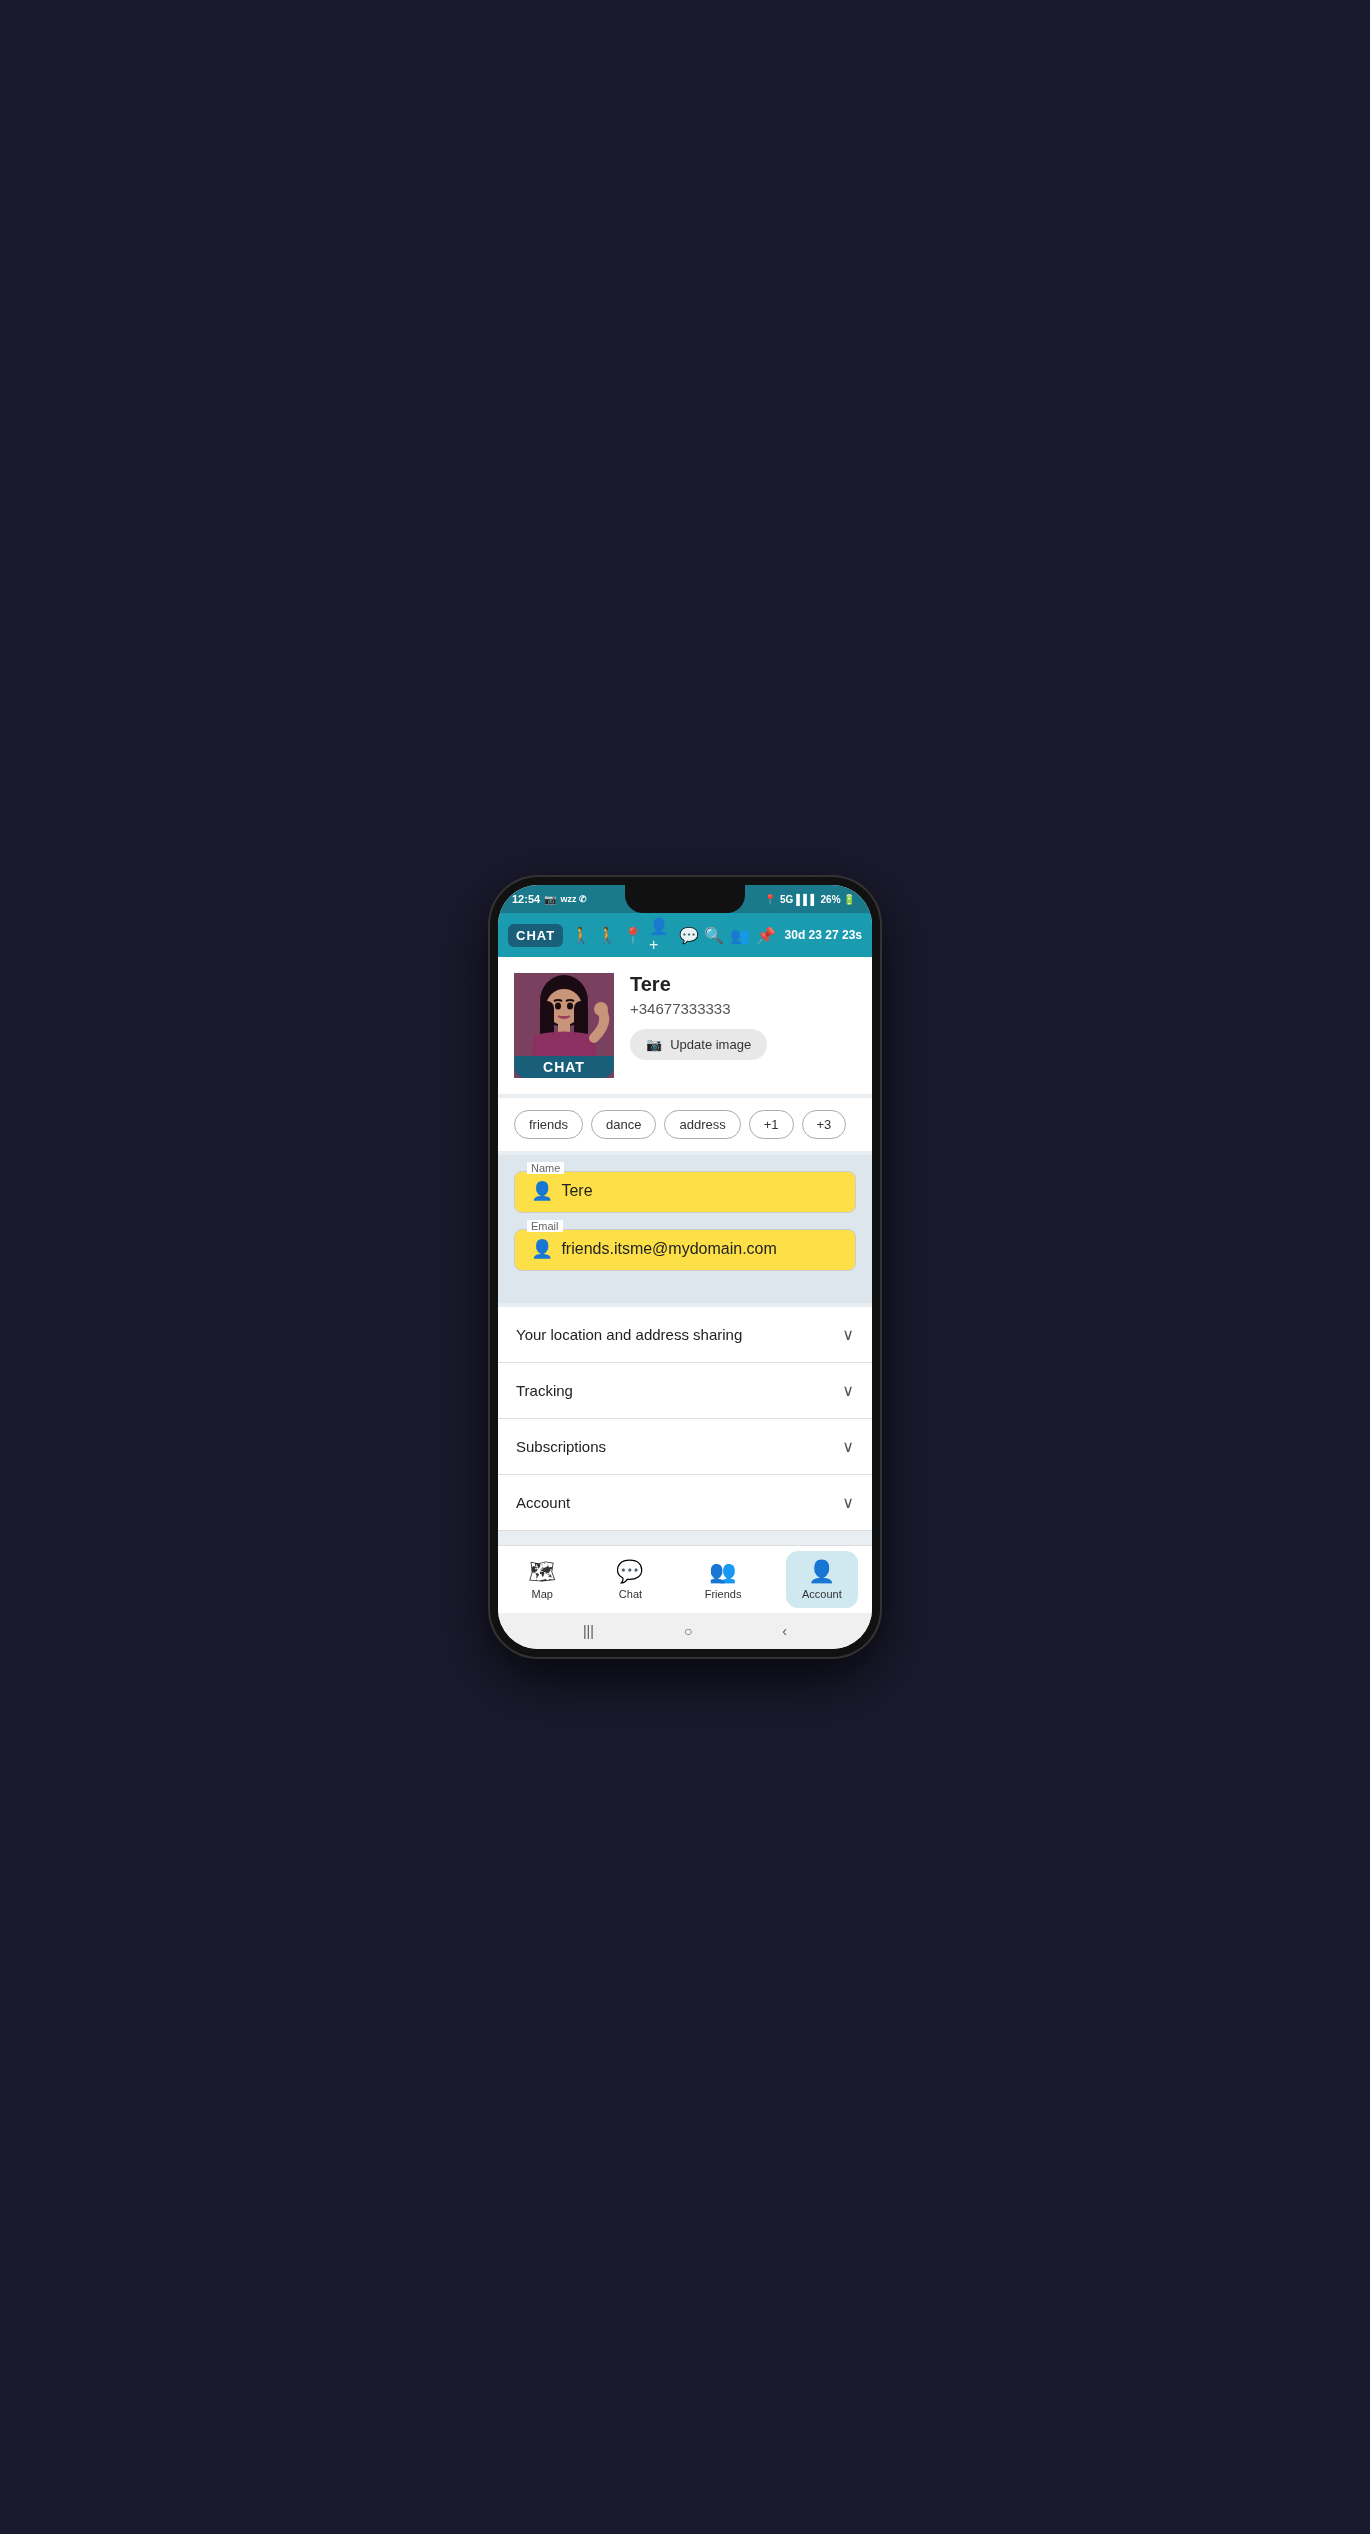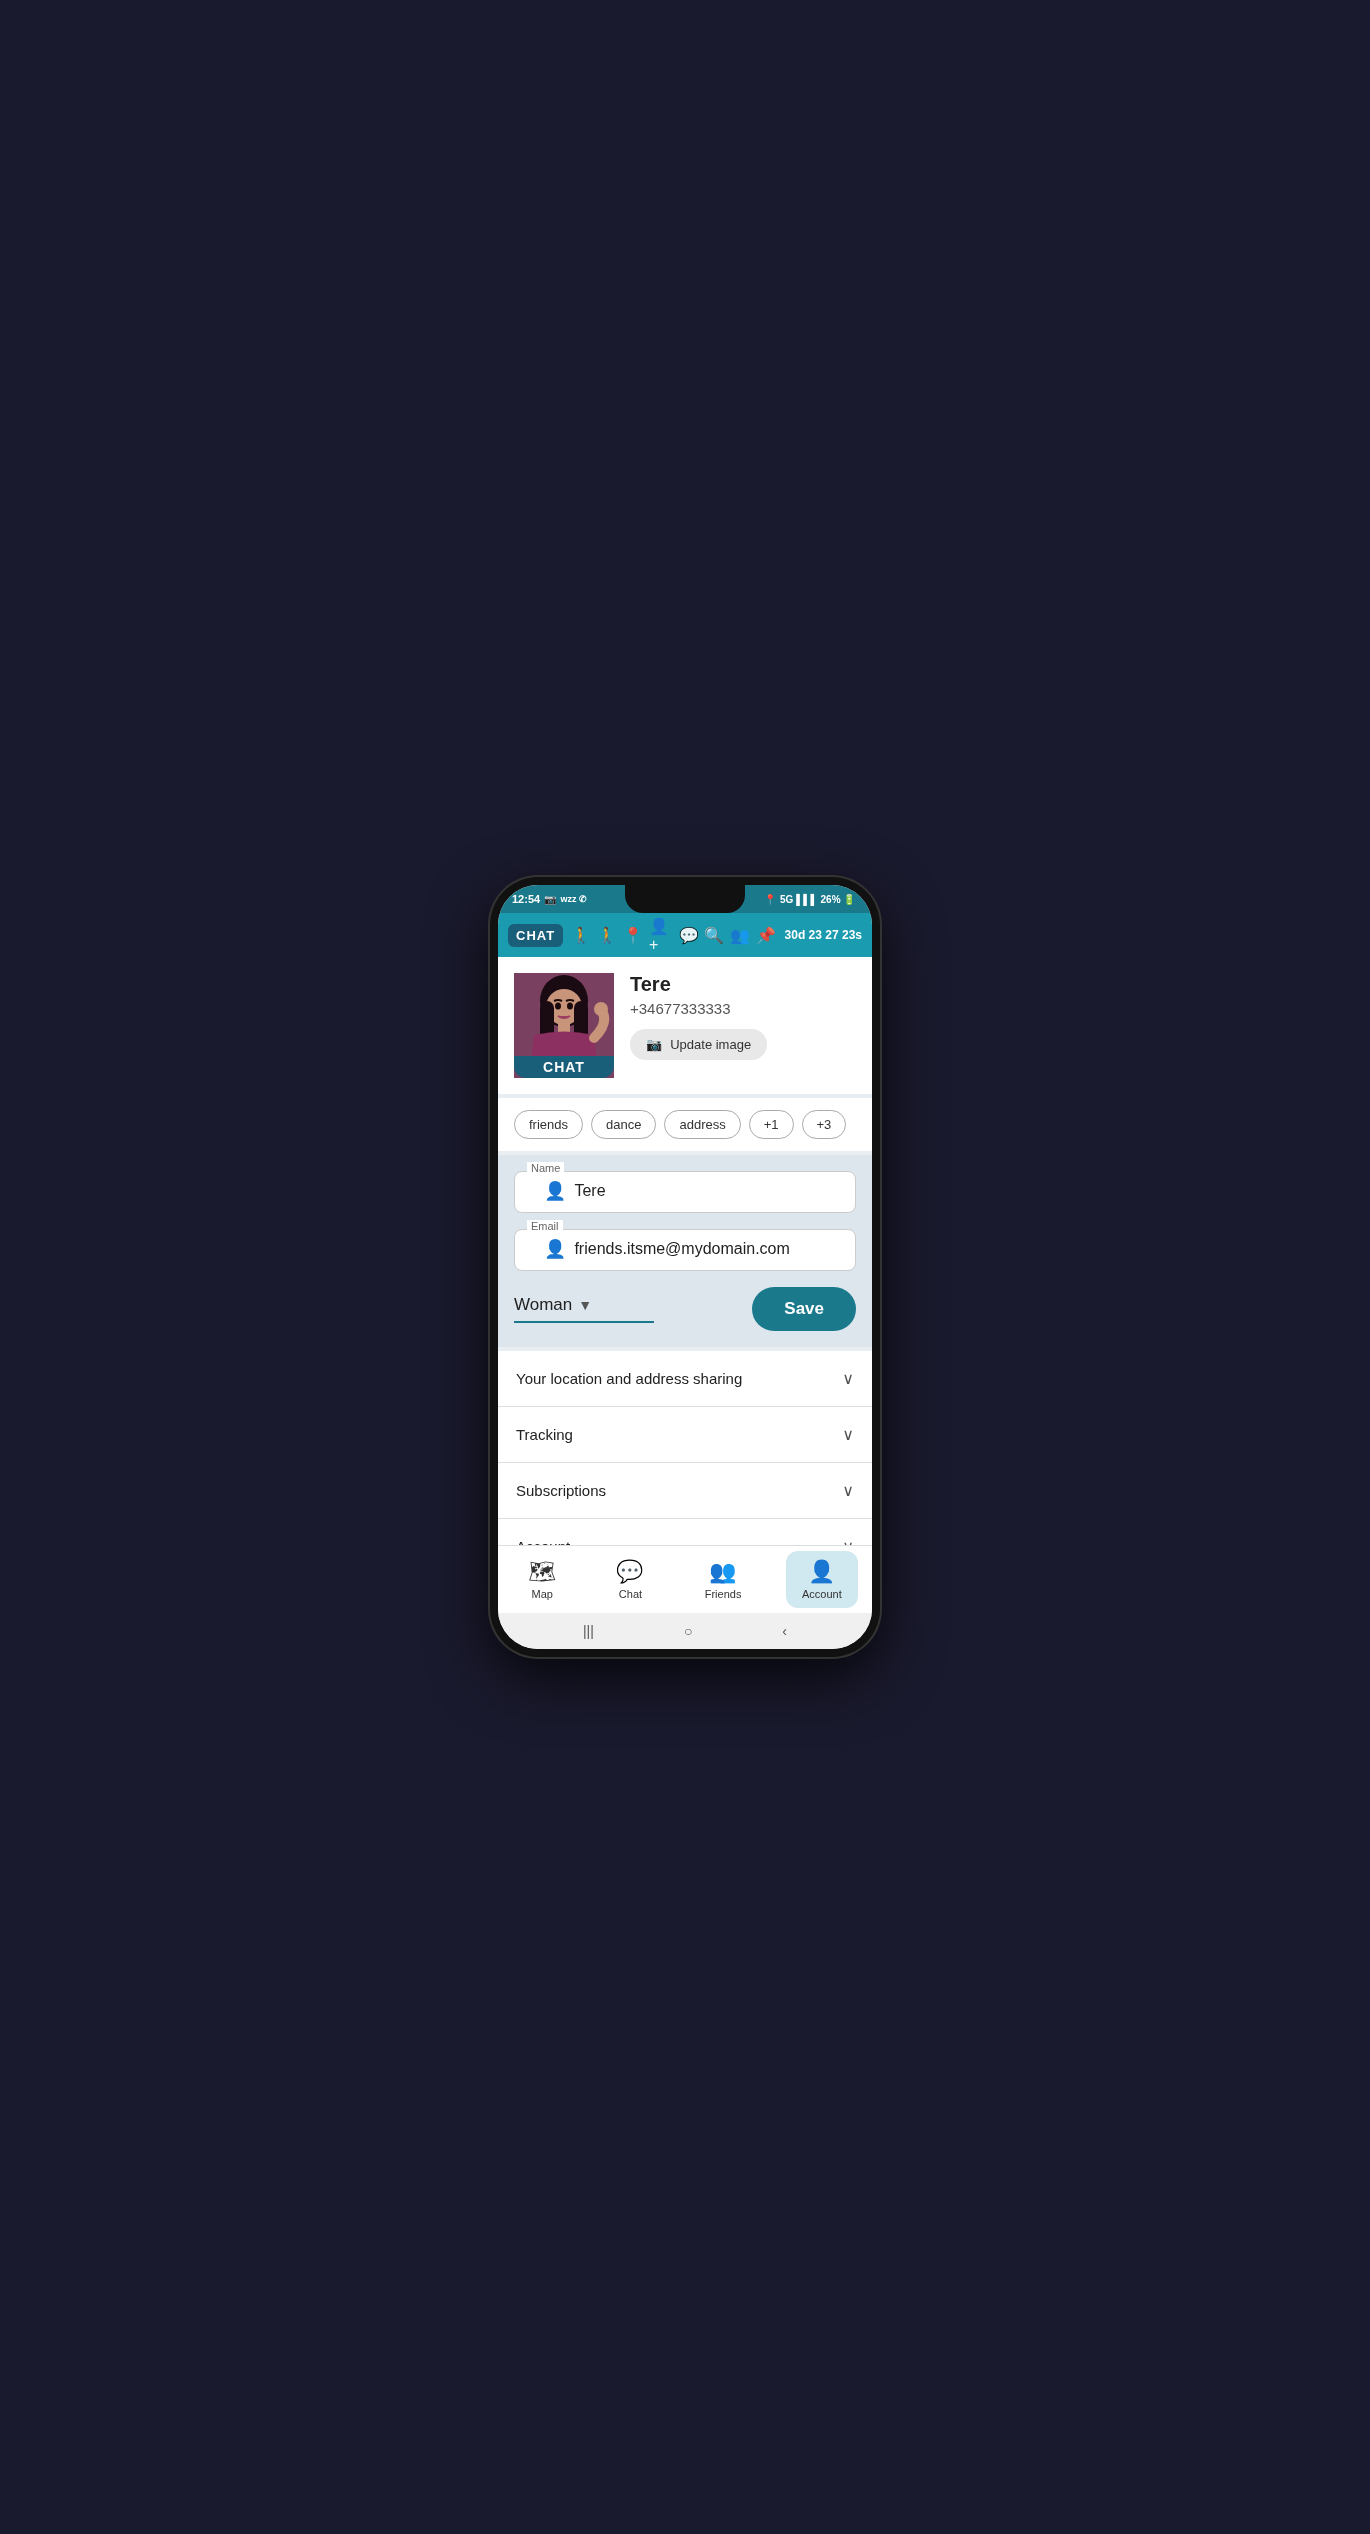--- a/index.html
+++ b/index.html
@@ -221,26 +221,26 @@
     }
 
     
     .form-section {
       background: #dde6ec;
       padding: 16px;
       margin-bottom: 4px;
     }
 
     .form-field {
-      background: #ffffff;
+      background: #fde047;
       border-radius: 8px;
       border: 1px solid #ccc;
       margin-bottom: 16px;
       position: relative;
-      padding: 8px 29px 10px;
+      padding: 8px 16px 10px;
     }
 
     .form-field-label {
       position: absolute;
       top: -10px;
       left: 12px;
       background: white;
       padding: 0 4px;
       font-size: 11px;
       color: #666;
@@ -494,27 +494,20 @@
         </div>
 
         <div class="form-field">
           <span class="form-field-label">Email</span>
           <div class="form-field-inner">
             <span class="form-field-icon">👤</span>
             <span class="form-field-value">friends.itsme@mydomain.com</span>
           </div>
         </div>
 
-        <div class="gender-save-row">
-          <div class="gender-select">
-            <span class="gender-text">Woman</span>
-            <span class="gender-arrow">▼</span>
-          </div>
-          <button class="save-btn">Save</button>
-        </div>
       </div>
 
       <div class="accordion-section">
         <span class="accordion-label">Your location and address sharing</span>
         <span class="accordion-arrow">∨</span>
       </div>
 
       <div class="accordion-section">
         <span class="accordion-label">Tracking</span>
         <span class="accordion-arrow">∨</span>

